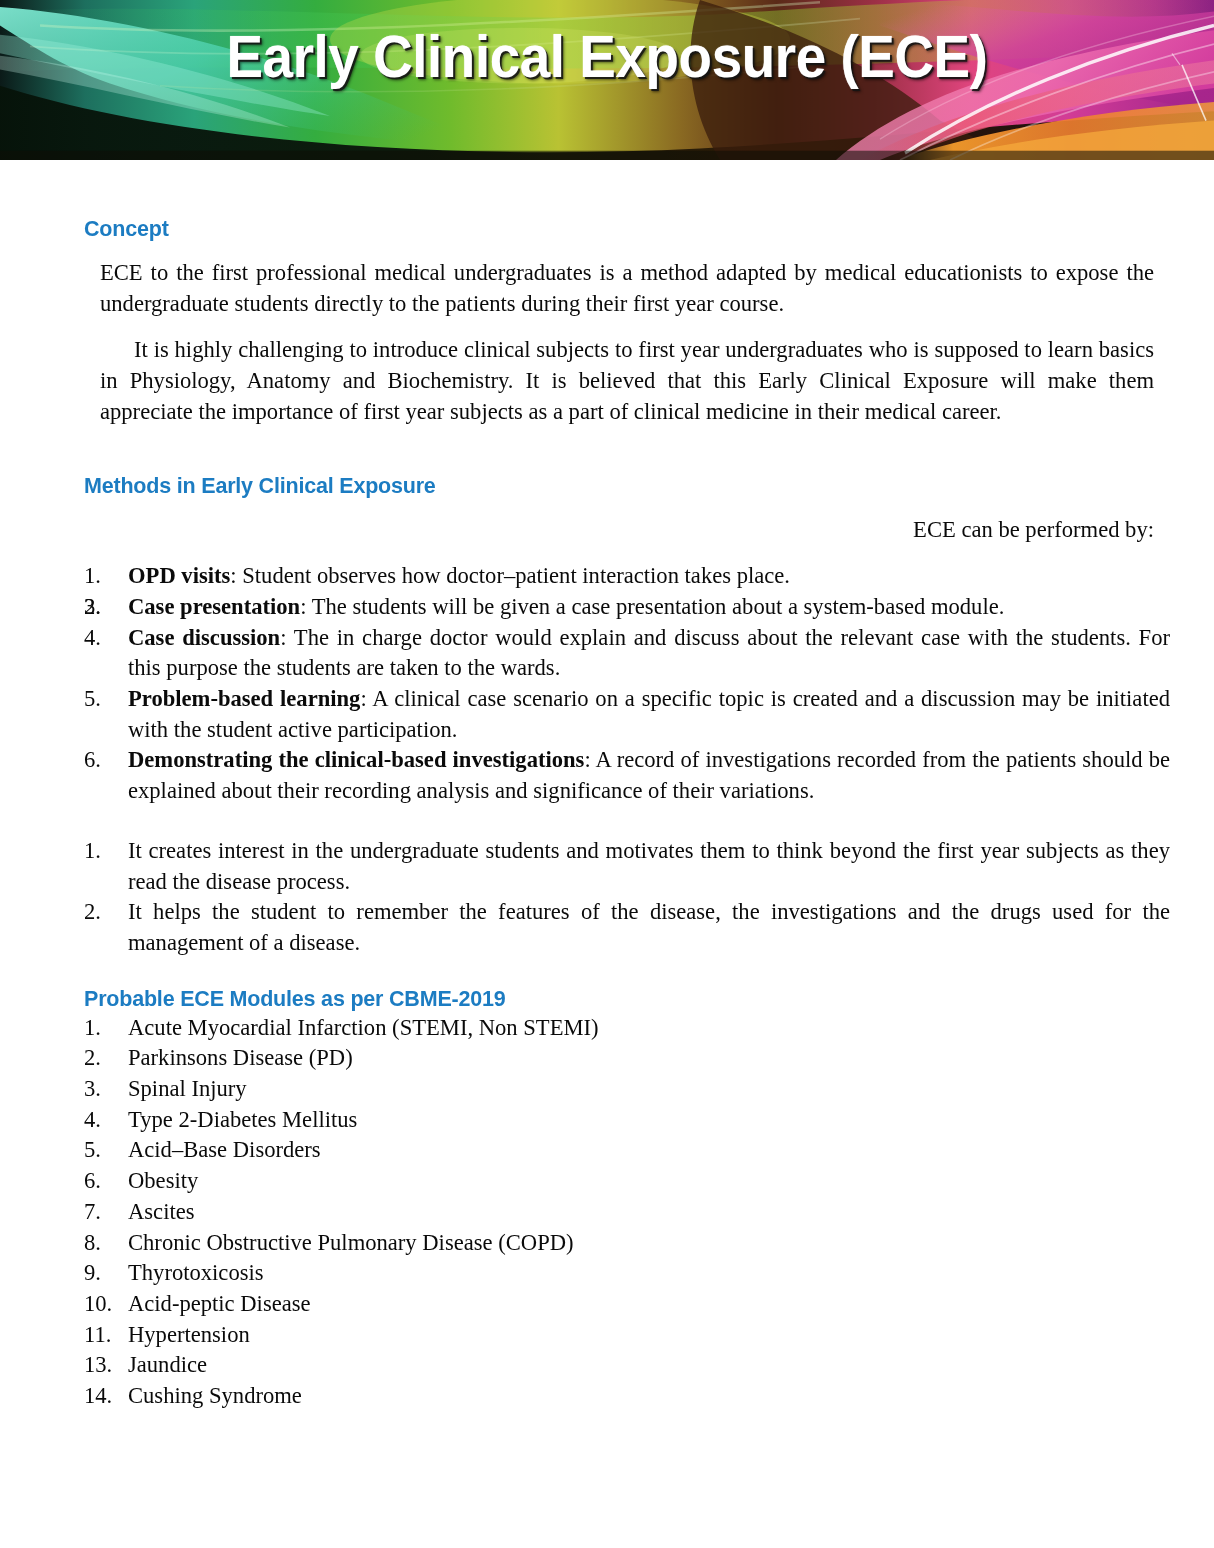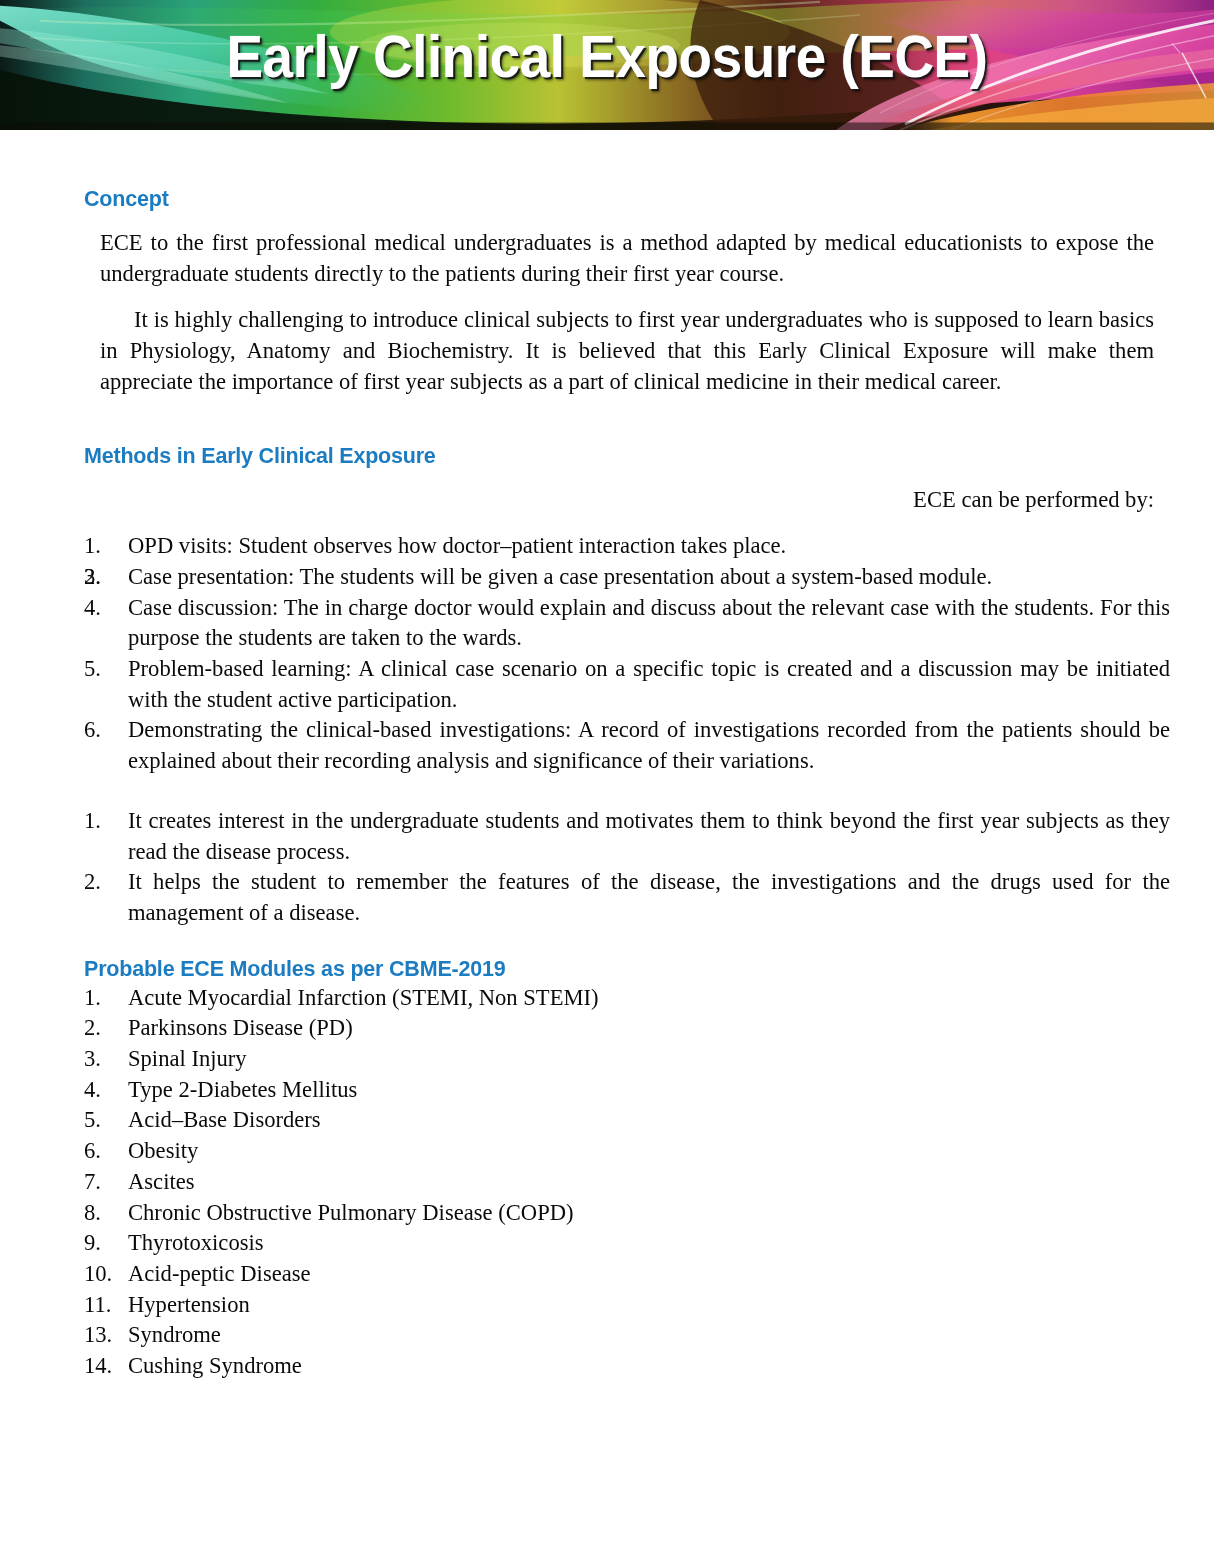--- a/index.html
+++ b/index.html
@@ -13,21 +13,21 @@
     position: relative;
     overflow: hidden;
     font-family: "Liberation Serif", serif;
     color: #000000;
   }
 
   
   .banner {
     position: relative;
     width: 1214px;
-    height: 130px;
+    height: 160px;
     overflow: hidden;
     background: #b91c1c;
   }
   .banner-canvas {
     position: absolute;
     inset: 0;
     width: 100%;
     height: 100%;
     display: block;
   }
@@ -115,21 +115,21 @@
 
   
   ol.modules-list > li {
     padding-left: 44px;
     text-align: left;
   }
   ol.modules-list > li .marker {
     width: 40px;
   }
 
-  .b { font-weight: normal; }
+  .b { font-weight: bold; }
 </style>
 </head>
 <body>
 
 <div class="banner">
   <svg class="banner-canvas" viewBox="0 0 1214 138" preserveAspectRatio="none" xmlns="http://www.w3.org/2000/svg">
     <defs>
       <linearGradient id="gMain" x1="0" y1="0" x2="1" y2="0">
         <stop offset="0.00" stop-color="#0b1a18"></stop>
         <stop offset="0.07" stop-color="#1d6f5e"></stop>
@@ -279,18 +279,18 @@
         <li><span class="marker">2.</span><span>Parkinsons Disease (PD)</span></li>
         <li><span class="marker">3.</span><span>Spinal Injury</span></li>
         <li><span class="marker">4.</span><span>Type 2-Diabetes Mellitus</span></li>
         <li><span class="marker">5.</span><span>Acid–Base Disorders</span></li>
         <li><span class="marker">6.</span><span>Obesity</span></li>
         <li><span class="marker">7.</span><span>Ascites</span></li>
         <li><span class="marker">8.</span><span>Chronic Obstructive Pulmonary Disease (COPD)</span></li>
         <li><span class="marker">9.</span><span>Thyrotoxicosis</span></li>
         <li><span class="marker">10.</span><span>Acid-peptic Disease</span></li>
         <li><span class="marker">11.</span><span>Hypertension</span></li>
-        <li><span class="marker">13.</span><span>Syndrome</span></li>
+        <li><span class="marker">13.</span><span>Jaundice</span></li>
         <li><span class="marker">14.</span><span>Cushing Syndrome</span></li>
       </ol>
   </section>
 
 </div>
 
 </body></html>

